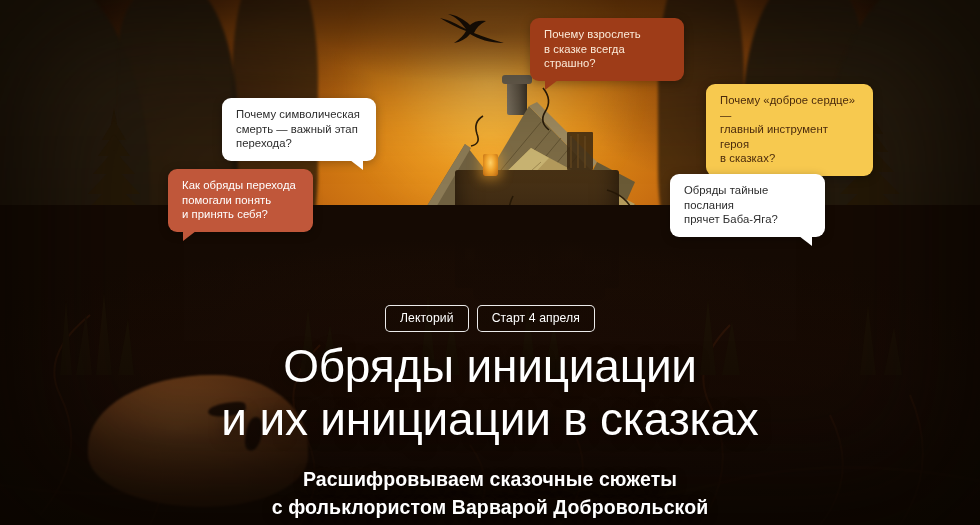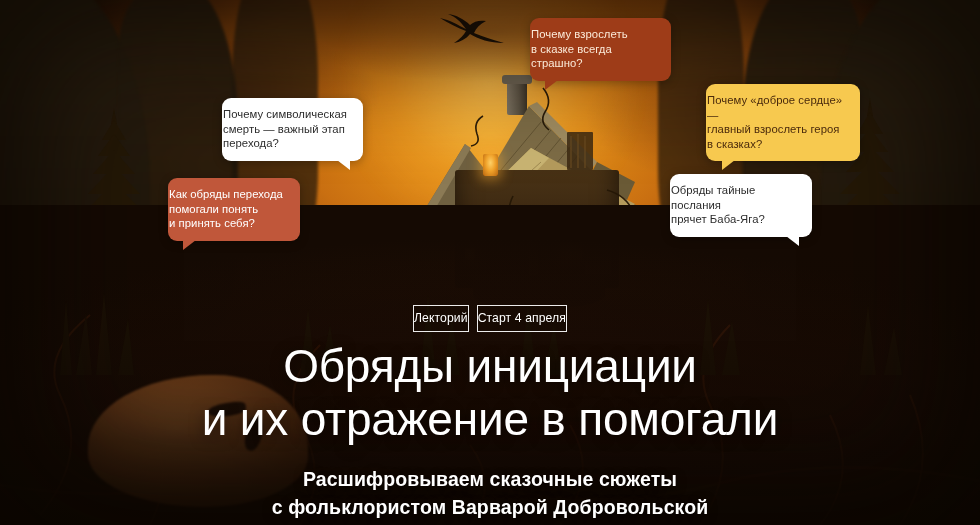--- a/index.html
+++ b/index.html
@@ -148,21 +148,21 @@
   
   .raven {
     position: absolute; left: 436px; top: 12px;
     width: 72px; height: 34px;
   }
 
   
   .bubble {
     position: absolute;
     border-radius: 9px;
-    padding: 9px 13px 10px 1px;
+    padding: 9px 13px 10px 14px;
     font-size: 11.3px;
     line-height: 14.6px;
     white-space: pre-line;
     letter-spacing: .05px;
     box-shadow: 0 2px 10px rgba(0,0,0,.28);
   }
   .bubble::after {
     content: "";
     position: absolute;
     width: 0; height: 0;
@@ -194,39 +194,39 @@
   .bubble.amber { background: #f7c94f; color: #4a2a0c; }
   .bubble.amber.tail-bl::after {
     left: 16px; bottom: -9px;
     border-width: 10px 13px 0 0;
     border-color: #f7c94f transparent transparent transparent;
   }
 
   #bubble-symbolic-death { left: 222px; top: 58px;  width: 127px; margin-top: 40px; }
   #bubble-growing-up     { left: 530px; top: 18px;  width: 127px; }
   #bubble-kind-heart     { left: 706px; top: 84px;  width: 140px; }
-  #bubble-rites-self     { left: 168px; top: 178px; width: 118px; }
+  #bubble-rites-self     { left: 168px; top: 169px; width: 118px; }
   #bubble-baba-yaga      { left: 670px; top: 174px; width: 128px; }
 
   
   .badges {
     position: absolute;
     left: 0; right: 0; top: 305px;
     display: flex;
     justify-content: center;
     gap: 8px;
     z-index: 5;
   }
   .badge {
     border: 1.4px solid rgba(255,255,255,.92);
-    border-radius: 0;
+    border-radius: 5px;
     color: #fff;
     font-size: 12.2px;
     line-height: 1;
-    padding: 6px 0 7px;
+    padding: 6px 14px 7px;
     letter-spacing: .1px;
     background: rgba(0,0,0,.08);
     white-space: nowrap;
   }
 
   
   .title-wrap {
     position: absolute;
     left: 0; right: 0; top: 328px;
     text-align: center;
@@ -435,39 +435,39 @@
   </div>
 
   <div class="bubble white tail-br" id="bubble-symbolic-death">Почему символическая
 смерть — важный этап
 перехода?</div>
 
   <div class="bubble rust tail-bl" id="bubble-growing-up">Почему взрослеть
 в сказке всегда страшно?</div>
 
   <div class="bubble amber tail-bl" id="bubble-kind-heart">Почему «доброе сердце» —
-главный взрослеть героя
+главный инструмент героя
 в сказках?</div>
 
   <div class="bubble coral tail-bl" id="bubble-rites-self">Как обряды перехода
 помогали понять
 и принять себя?</div>
 
   <div class="bubble white tail-br" id="bubble-baba-yaga">Обряды тайные послания
 прячет Баба-Яга?</div>
 
   <div class="badges">
     <span class="badge">Лекторий</span>
     <span class="badge">Старт 4 апреля</span>
   </div>
 
   <div class="title-wrap">
     <h1 class="title">
       <span>Обряды инициации</span><br>
-      <span>и их отражение в помогали</span>
+      <span>и их инициации в сказках</span>
     </h1>
     <p class="subtitle">
       <span>Расшифровываем сказочные сюжеты</span><br>
       <span>с фольклористом Варварой Добровольской</span>
     </p>
   </div>
 
 </div>
 
 </body></html>

